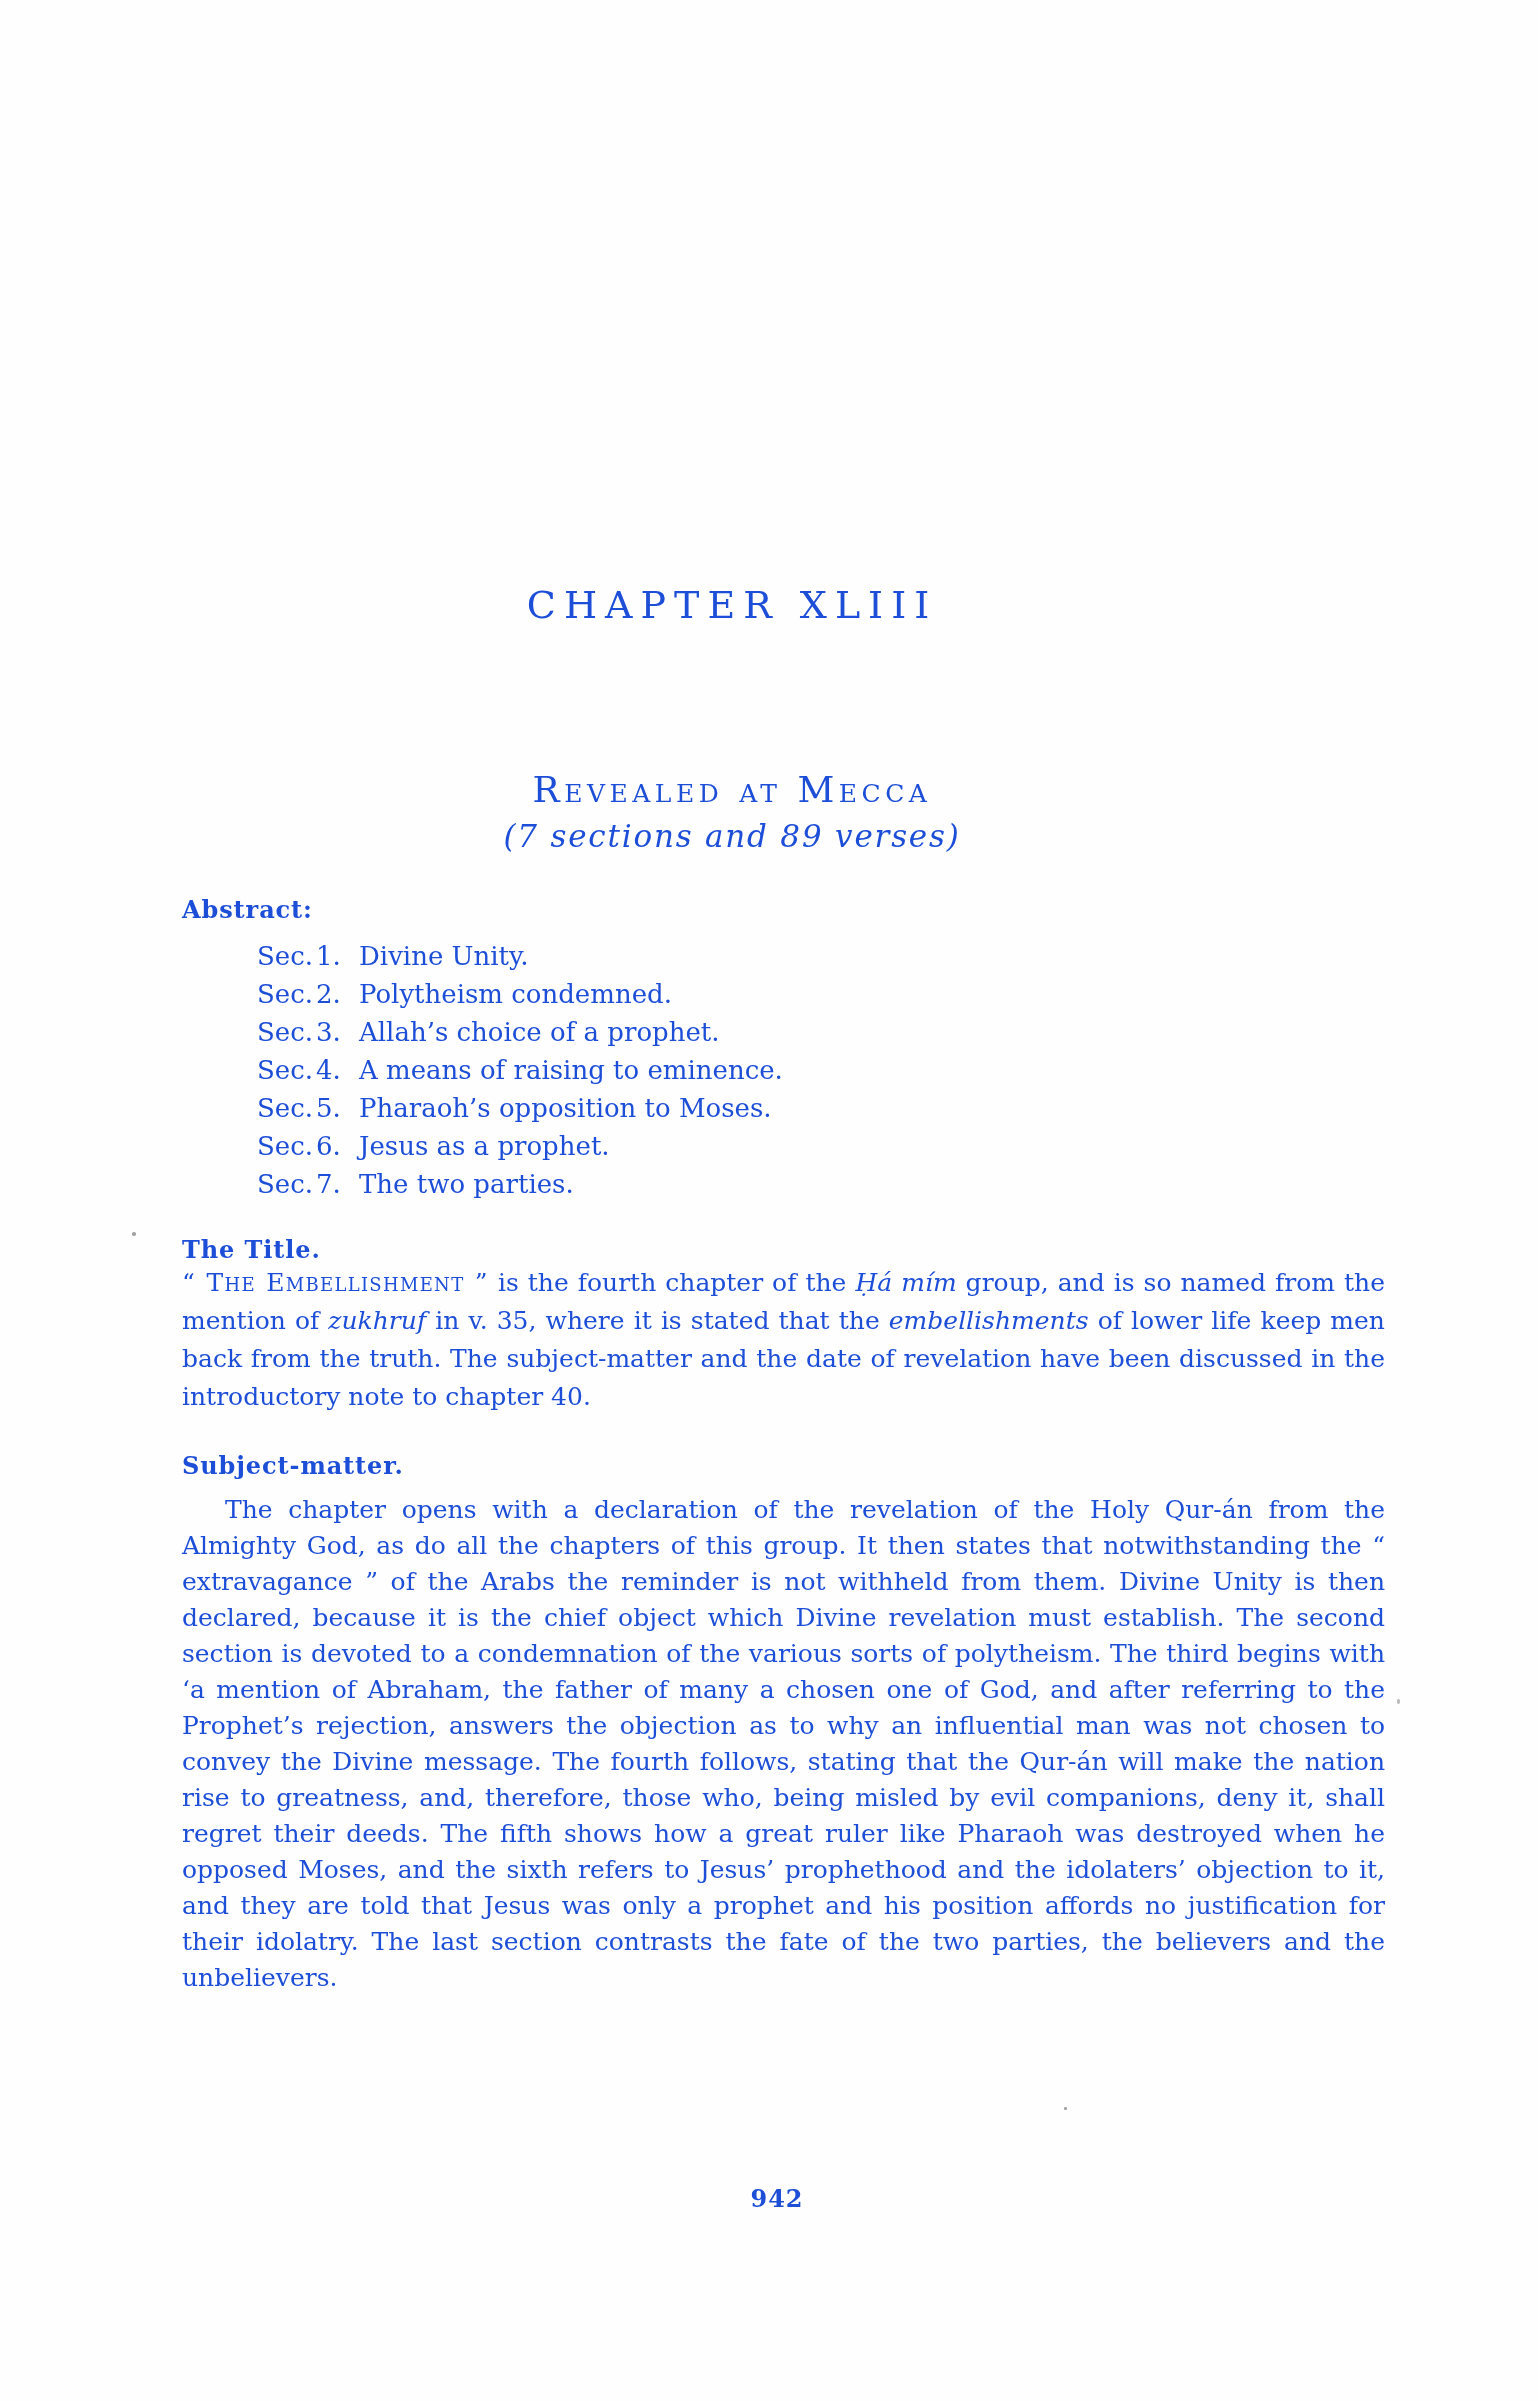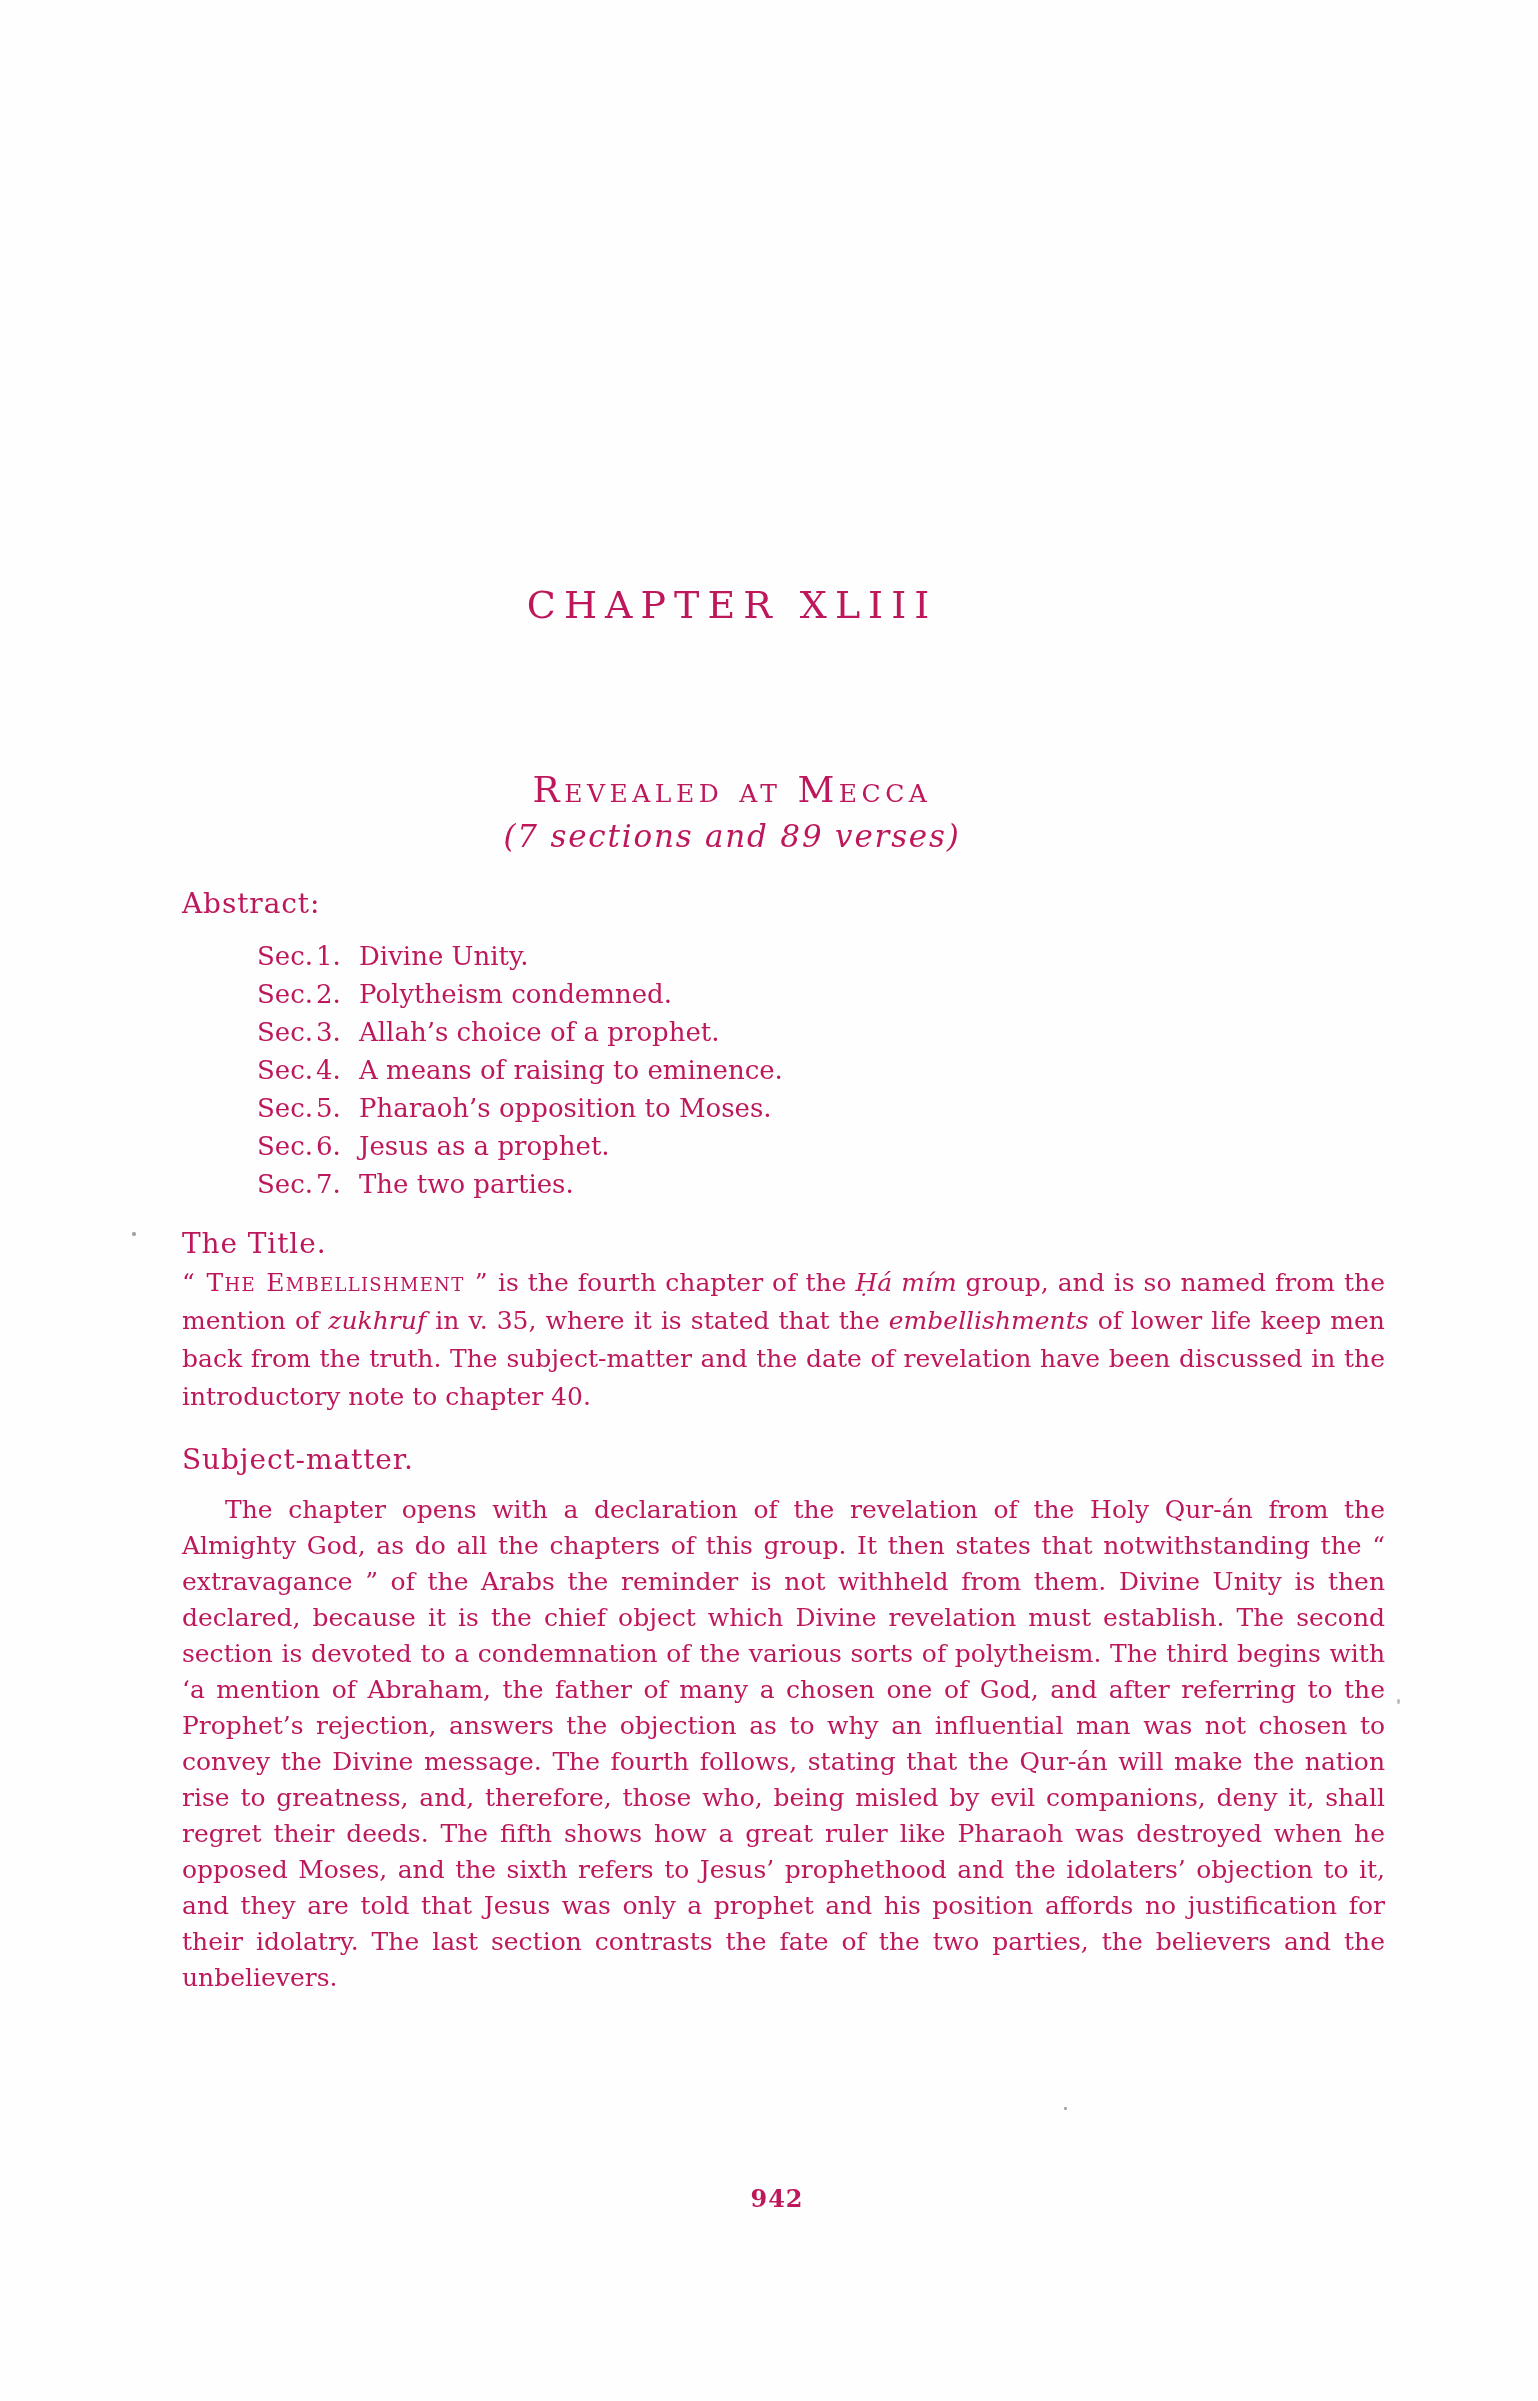--- a/index.html
+++ b/index.html
@@ -1,33 +1,33 @@
 <!DOCTYPE html>
 <html style="font-size:14.3px"><head>
 <meta charset="utf-8">
 <style>
   html,body{margin:0;padding:0;background:#e8e8e6;}
   .page{
     position:relative;
     width:1538px;height:2401px;
     background:#fefefe;
     font-family:"DejaVu Serif","Liberation Serif",serif;
-    color:#be185d;
+    color:#1d4ed8;
     overflow:hidden;
   }
   
   .title-block{position:absolute;left:182px;width:1100px;text-align:center;}
   .chapter{top:583px;font-size:38px;letter-spacing:8px;}
   .book-title{top:656px;font-size:36px;font-weight:bold;letter-spacing:9.8px;}
   .translit{top:705px;font-size:29.5px;font-style:italic;letter-spacing:1.8px;}
   .revealed{top:769px;font-size:36px;font-variant:small-caps;letter-spacing:4.5px;}
   .verses{top:818px;font-size:31px;font-style:italic;letter-spacing:1.8px;}
 
   .lmargin{position:absolute;left:182px;width:1203px;}
-  .h-bold{font-size:28px;font-weight:normal;letter-spacing:0.9px;}
+  .h-bold{font-size:24px;font-weight:bold;letter-spacing:0.9px;margin-top:8px;}
   .abstract-h{top:887px;}
   .abstract-list{position:absolute;left:257px;top:937px;font-size:26px;line-height:38px;}
   .abs-row{display:flex;}
   .abs-label{width:59px;}
   .abs-num{width:43px;}
 
   .title-h{top:1227px;}
   .para{font-size:25px;line-height:38px;text-align:justify;}
   .title-para{top:1264px;}
   .subject-h{top:1443px;}

